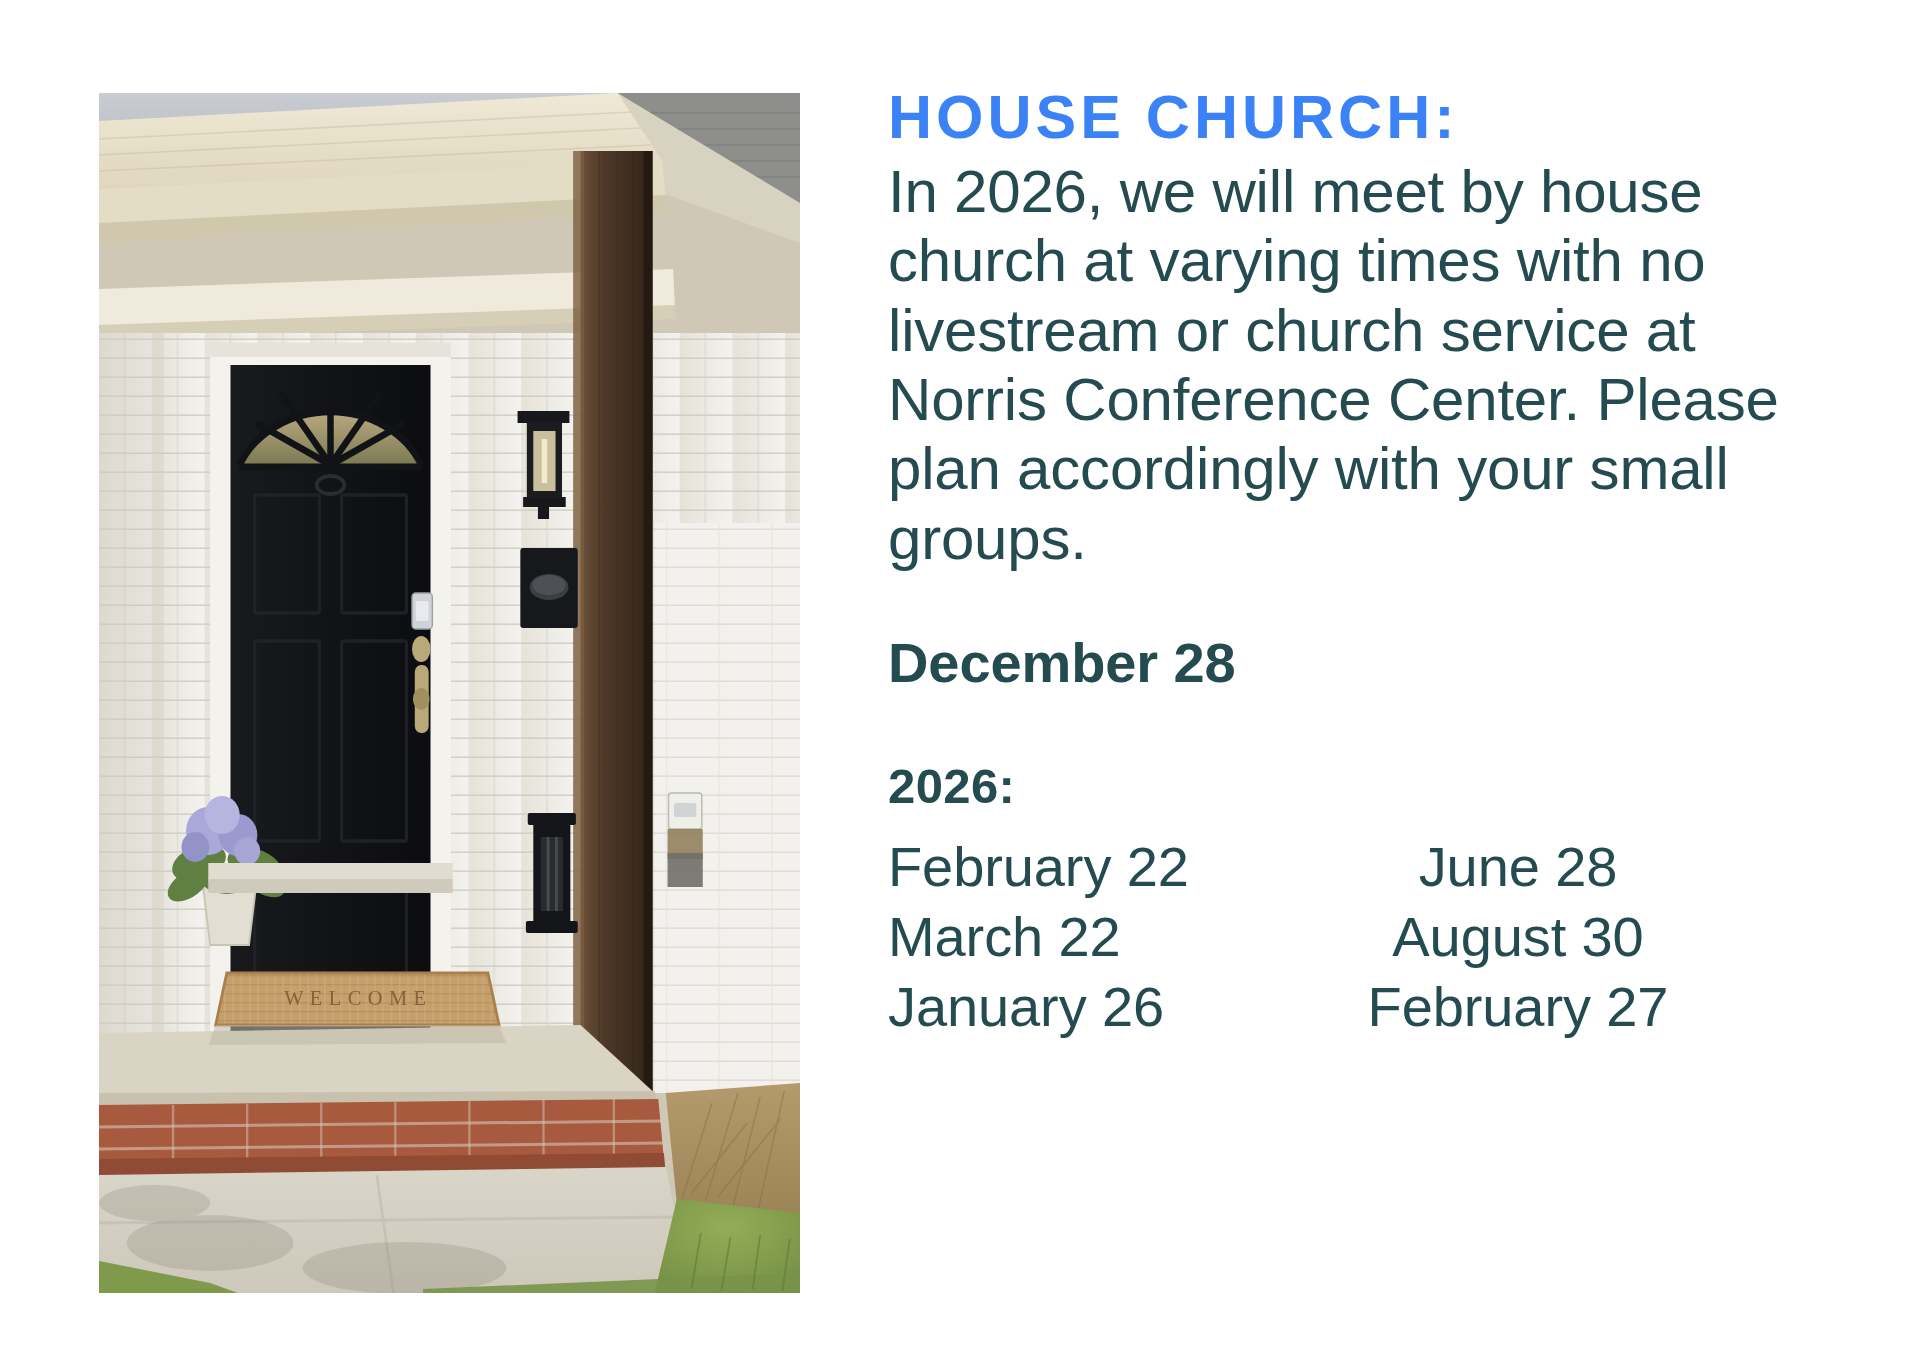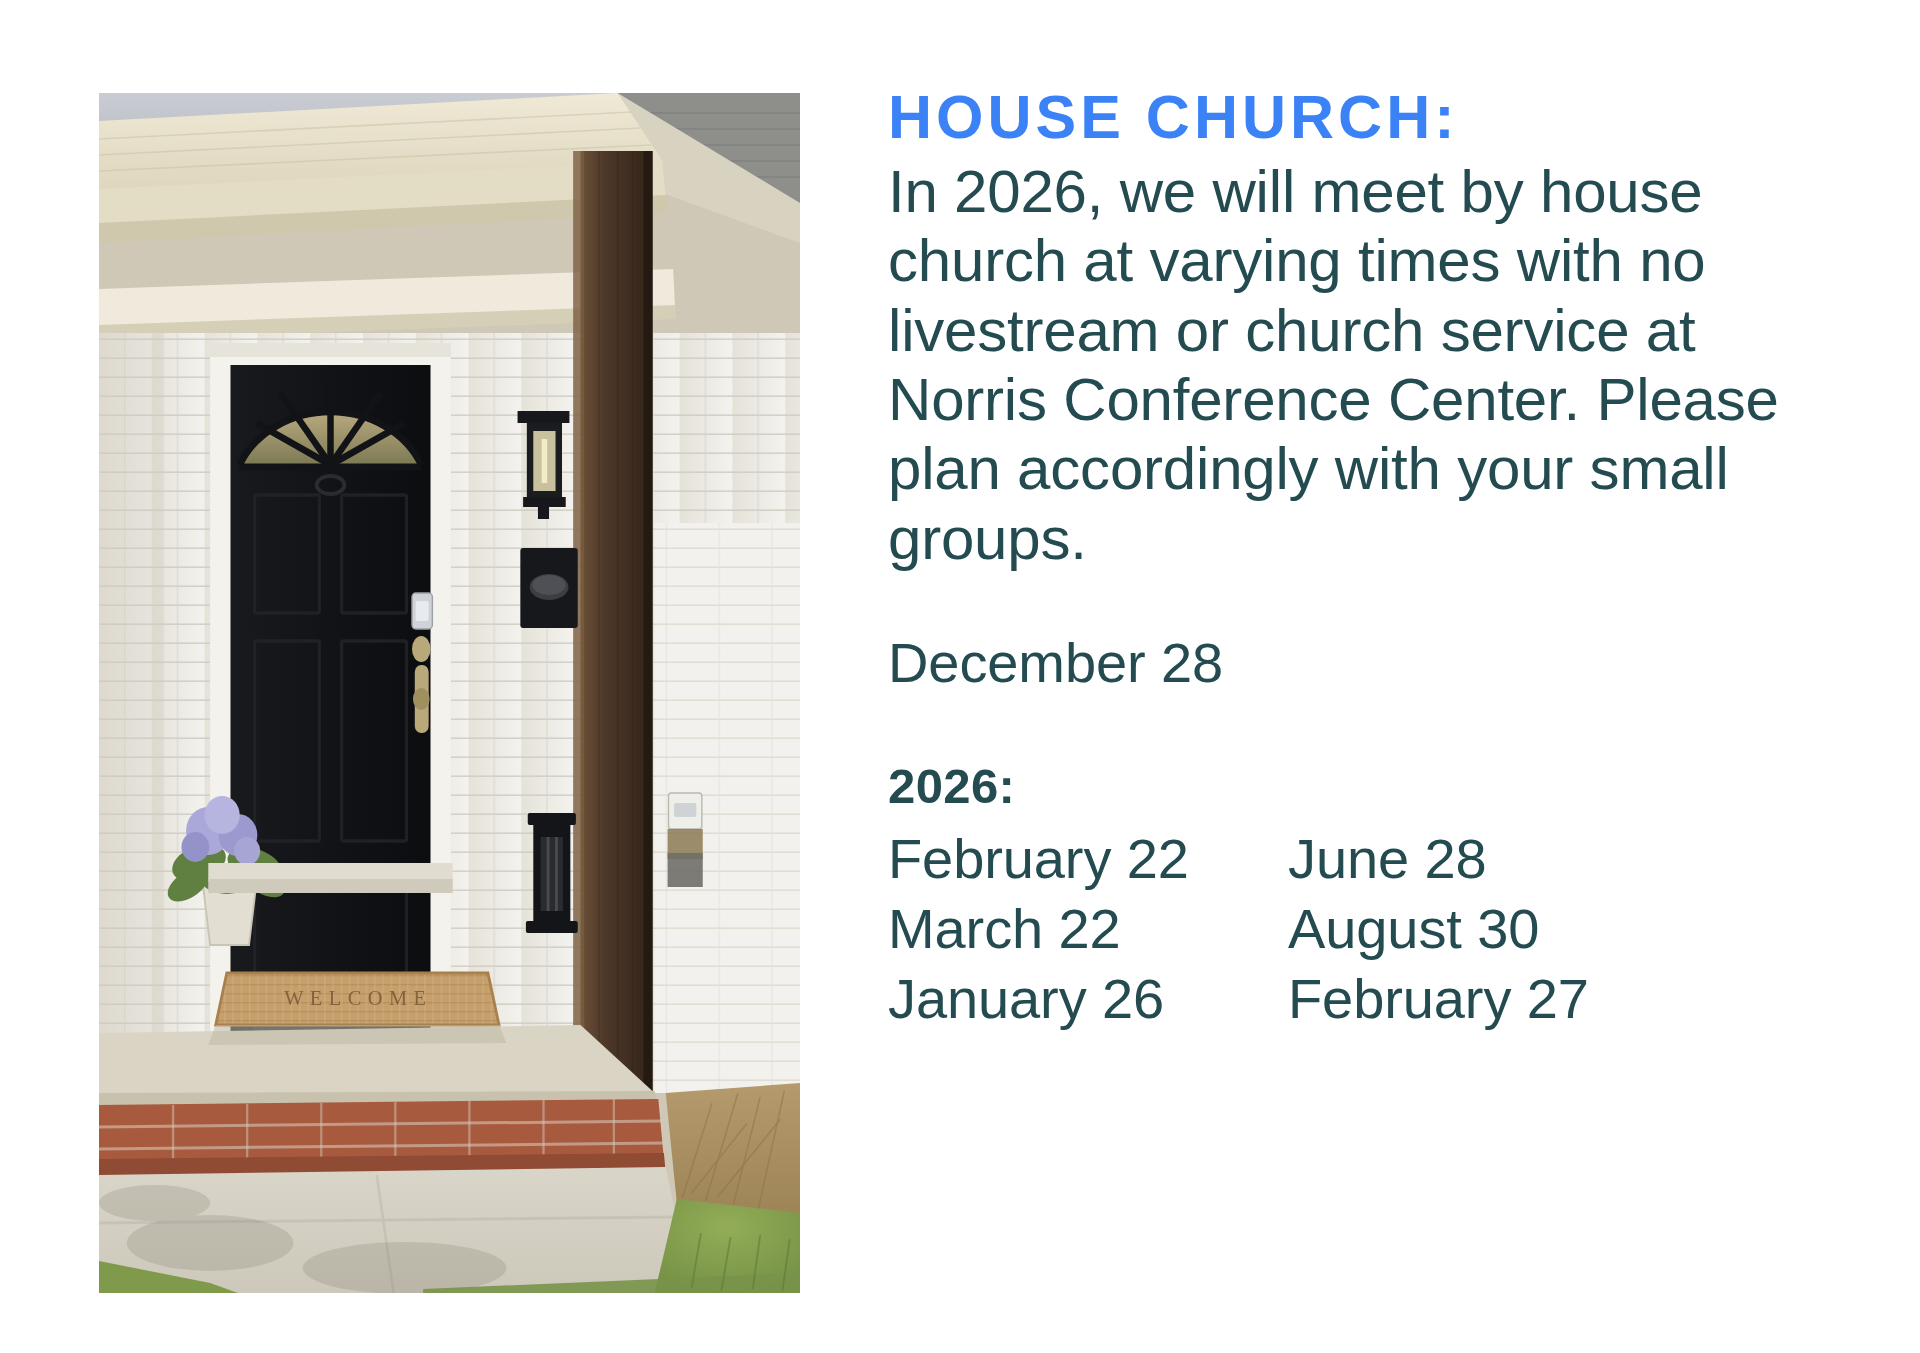--- a/index.html
+++ b/index.html
@@ -64,37 +64,37 @@
   .year-label {
     font-size: 49px;
     font-weight: 700;
     color: #234B50;
     letter-spacing: 0.4px;
     line-height: 1.18;
   }
 
   .date-single {
     font-size: 56px;
-    font-weight: 400;
+    font-weight: 700;
     color: #234B50;
     line-height: 1.2;
     letter-spacing: -0.1px;
     margin-top: 8px;
   }
 
   .date-columns {
     display: flex;
-    margin-top: 8px;
+    margin-top: 16px;
   }
   .date-col {
     display: flex;
     flex-direction: column;
   }
   .date-col.left  { width: 400px; }
-  .date-col.right { width: 460px; }
+  .date-col.right { width: 460px; align-items: center; }
 
   .date-item {
     font-size: 56px;
     font-weight: 400;
     color: #234B50;
     line-height: 1.25;
     letter-spacing: -0.1px;
     white-space: nowrap;
   }
 </style>

